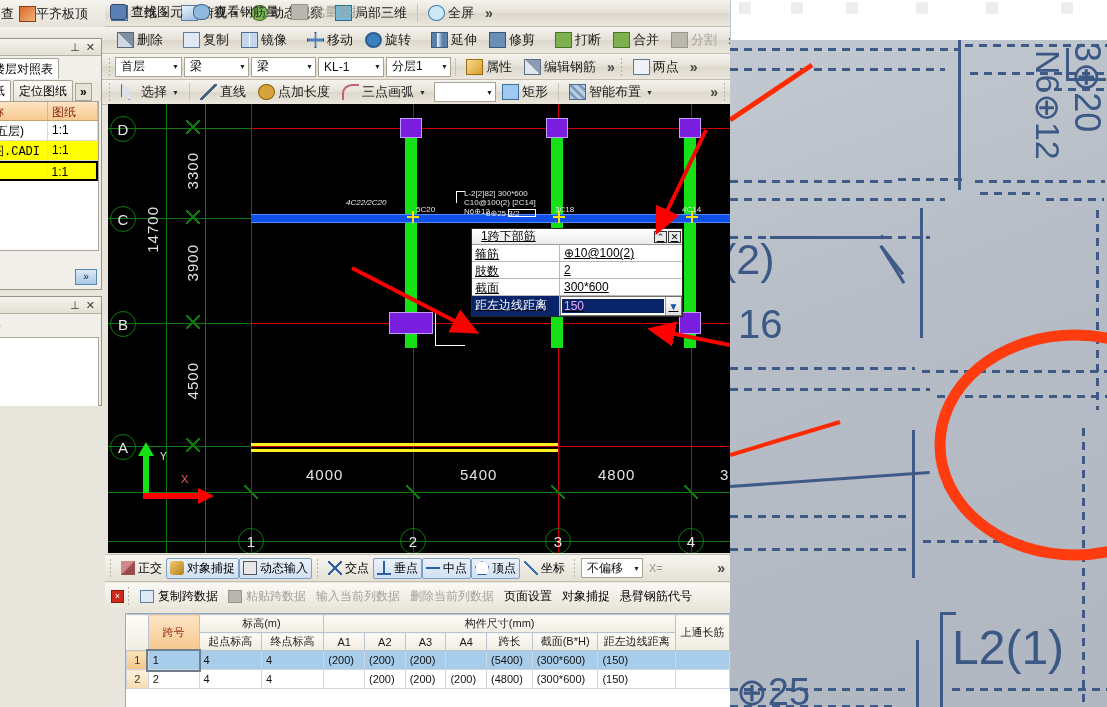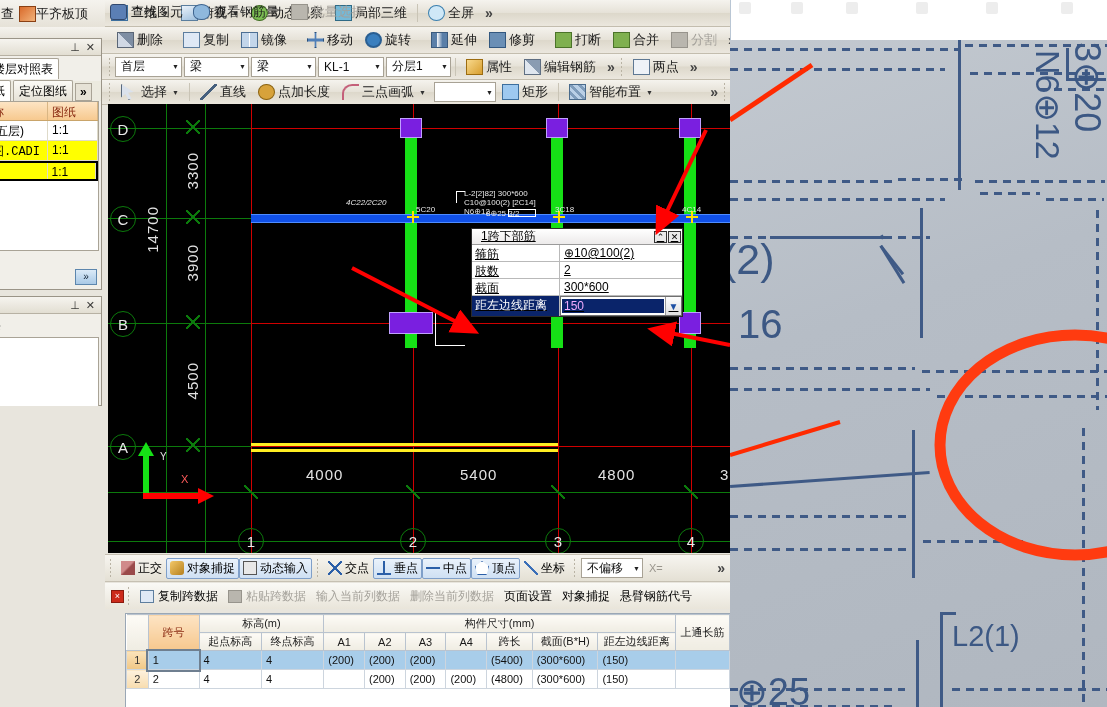--- a/index.html
+++ b/index.html
@@ -750,21 +750,21 @@
 
     <div class="bp-dashv" style="left:352px;top:388px;width:3px;height:290px;"></div>
     <div class="bp-dashv" style="left:366px;top:170px;width:3px;height:200px;"></div>
     <div class="bp-line" style="left:186px;top:600px;width:3px;height:78px;"></div>
 
     <div class="bp-txt" style="left:-8px;top:195px;font-size:43px;">(2)</div>
     <div class="bp-txt" style="left:8px;top:262px;font-size:40px;">16</div>
     <div class="bp-txt rot" style="left:378px;top:2px;font-size:36px;">3⊕20</div>
     <div class="bp-txt rot" style="left:338px;top:10px;font-size:34px;">N6⊕12</div>
     <div class="bp-txt" style="left:6px;top:630px;font-size:38px;">⊕25</div>
-    <div class="bp-txt" style="left:222px;top:580px;font-size:29px;">L2(1)</div>
+    <div class="bp-txt" style="left:222px;top:580px;font-size:48px;">L2(1)</div>
 
     <svg style="position:absolute;left:0;top:0;width:377px;height:667px;">
       <line x1="0" y1="80" x2="82" y2="25" stroke="#ff2a00" stroke-width="5"></line>
       <line x1="0" y1="415" x2="110" y2="382" stroke="#ff2a00" stroke-width="4"></line>
       <ellipse cx="345" cy="405" rx="135" ry="110" fill="none" stroke="#ff3b10" stroke-width="11"></ellipse>
     </svg>
   </div>
 </div>
 
 </body></html>

